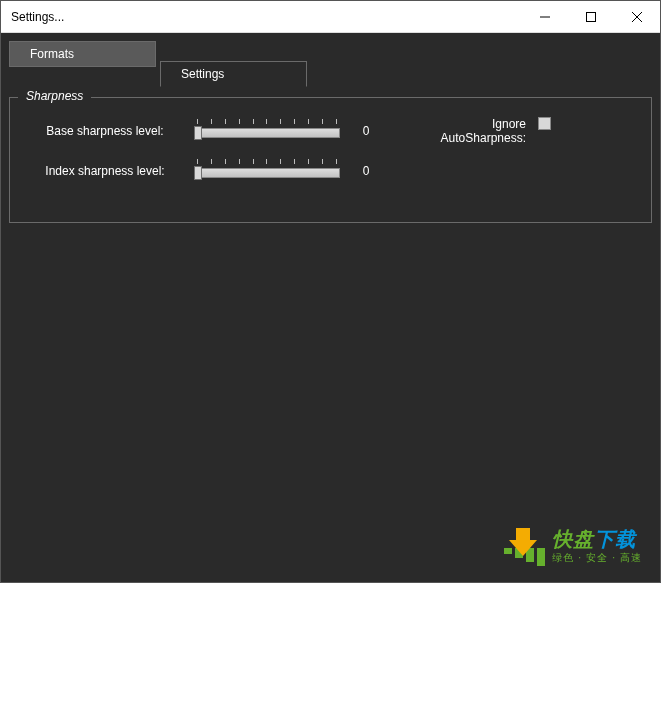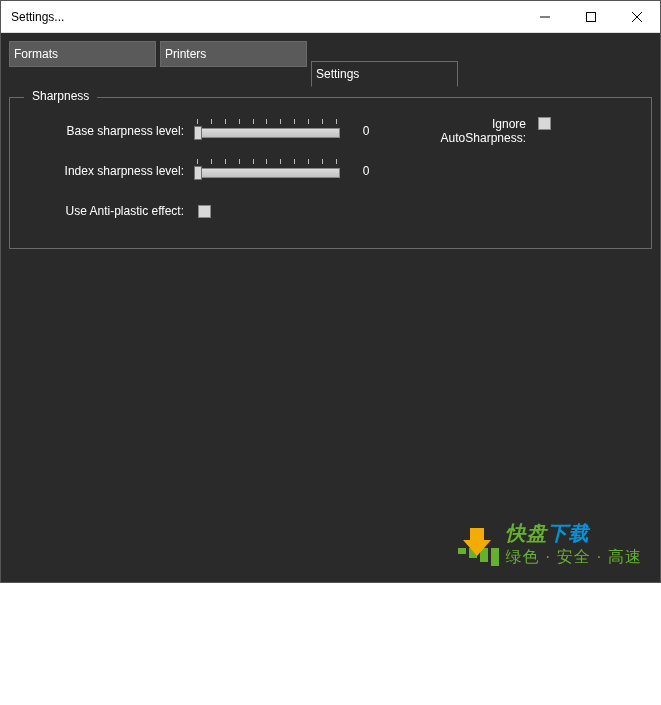--- a/index.html
+++ b/index.html
@@ -63,55 +63,56 @@
     }
     .tab {
       width: 147px;
       height: 26px;
       background: #5a5a5a;
       border: 1px solid #6a6a6a;
       color: #fff;
       font-size: 12px;
       display: flex;
       align-items: center;
-      padding-left: 4px;
+      padding-left: 20px;
       cursor: default;
     }
     .tab.active {
       background: #2a2a2a;
       border: 1px solid #6a6a6a;
       border-bottom: 1px solid #2a2a2a;
       margin-top: 20px;
     }
     
     .groupbox {
       border: 1px solid #6a6a6a;
       margin-top: 10px;
       padding: 20px 16px 24px 16px;
       position: relative;
     }
     .groupbox-title {
       position: absolute;
       top: -9px;
-      left: 14px;
+      left: 8px;
       background: #2a2a2a;
       padding: 0 8px;
       color: #fff;
       font-size: 12px;
+      font-style: italic;
     }
     
     .form-row {
       display: flex;
       align-items: center;
       margin-bottom: 14px;
       height: 26px;
     }
     .form-label {
       width: 168px;
-      text-align: right;
+      text-align: center;
       color: #fff;
       font-size: 12px;
       padding-right: 10px;
     }
     .form-label-r {
       width: 126px;
       text-align: right;
       color: #fff;
       font-size: 12px;
       padding-right: 8px;
@@ -208,28 +209,28 @@
     .wm-bars span:nth-child(3){height:14px}
     .wm-bars span:nth-child(4){height:18px}
     .wm-text {
       display: flex;
       flex-direction: column;
     }
     .wm-main {
       font-size: 20px;
       font-weight: bold;
       font-style: italic;
-      font-family: Liberation Mono, monospace;
+      font-family: Liberation Serif, serif;
       line-height: 1;
       letter-spacing: 1px;
     }
     .wm-main .g1{color:#6ab82e}
     .wm-main .g2{color:#0099e5}
     .wm-sub {
-      font-size: 16px;
+      font-size: 10px;
       color: #6ab82e;
       font-family: "Microsoft YaHei", sans-serif;
       letter-spacing: 1px;
       margin-top: 2px;
     }
   </style>
 </head>
 <body>
 
 <div class="window">
@@ -253,21 +254,20 @@
             <line x1="10" y1="0" x2="0" y2="10" stroke="#000" stroke-width="1"></line>
           </svg>
       </div>
     </div>
   </div>
 
   <div class="client-area">
 
     <div class="tabs">
       <div class="tab">Formats</div>
-      <div class="tab">Printers</div>
       <div class="tab active">Settings</div>
     </div>
 
     <div class="groupbox">
       <div class="groupbox-title">Sharpness</div>
 
       <div class="form-row">
         <div class="form-label">Base sharpness level:</div>
         <div class="slider-wrap">
           <div class="slider-ticks">
@@ -309,24 +309,20 @@
               <span></span>
               <span></span>
               <span></span>
           </div>
           <div class="slider-track"></div>
           <div class="slider-thumb"></div>
         </div>
         <div class="slider-value">0</div>
       </div>
 
-      <div class="form-row" style="margin-bottom:0">
-        <div class="form-label">Use Anti-plastic effect:</div>
-        <span class="checkbox"></span>
-      </div>
 
     </div>
 
     <div class="watermark">
       <div class="wm-icon">
         <div class="wm-bars">
             <span></span>
             <span></span>
             <span></span>
             <span></span>

